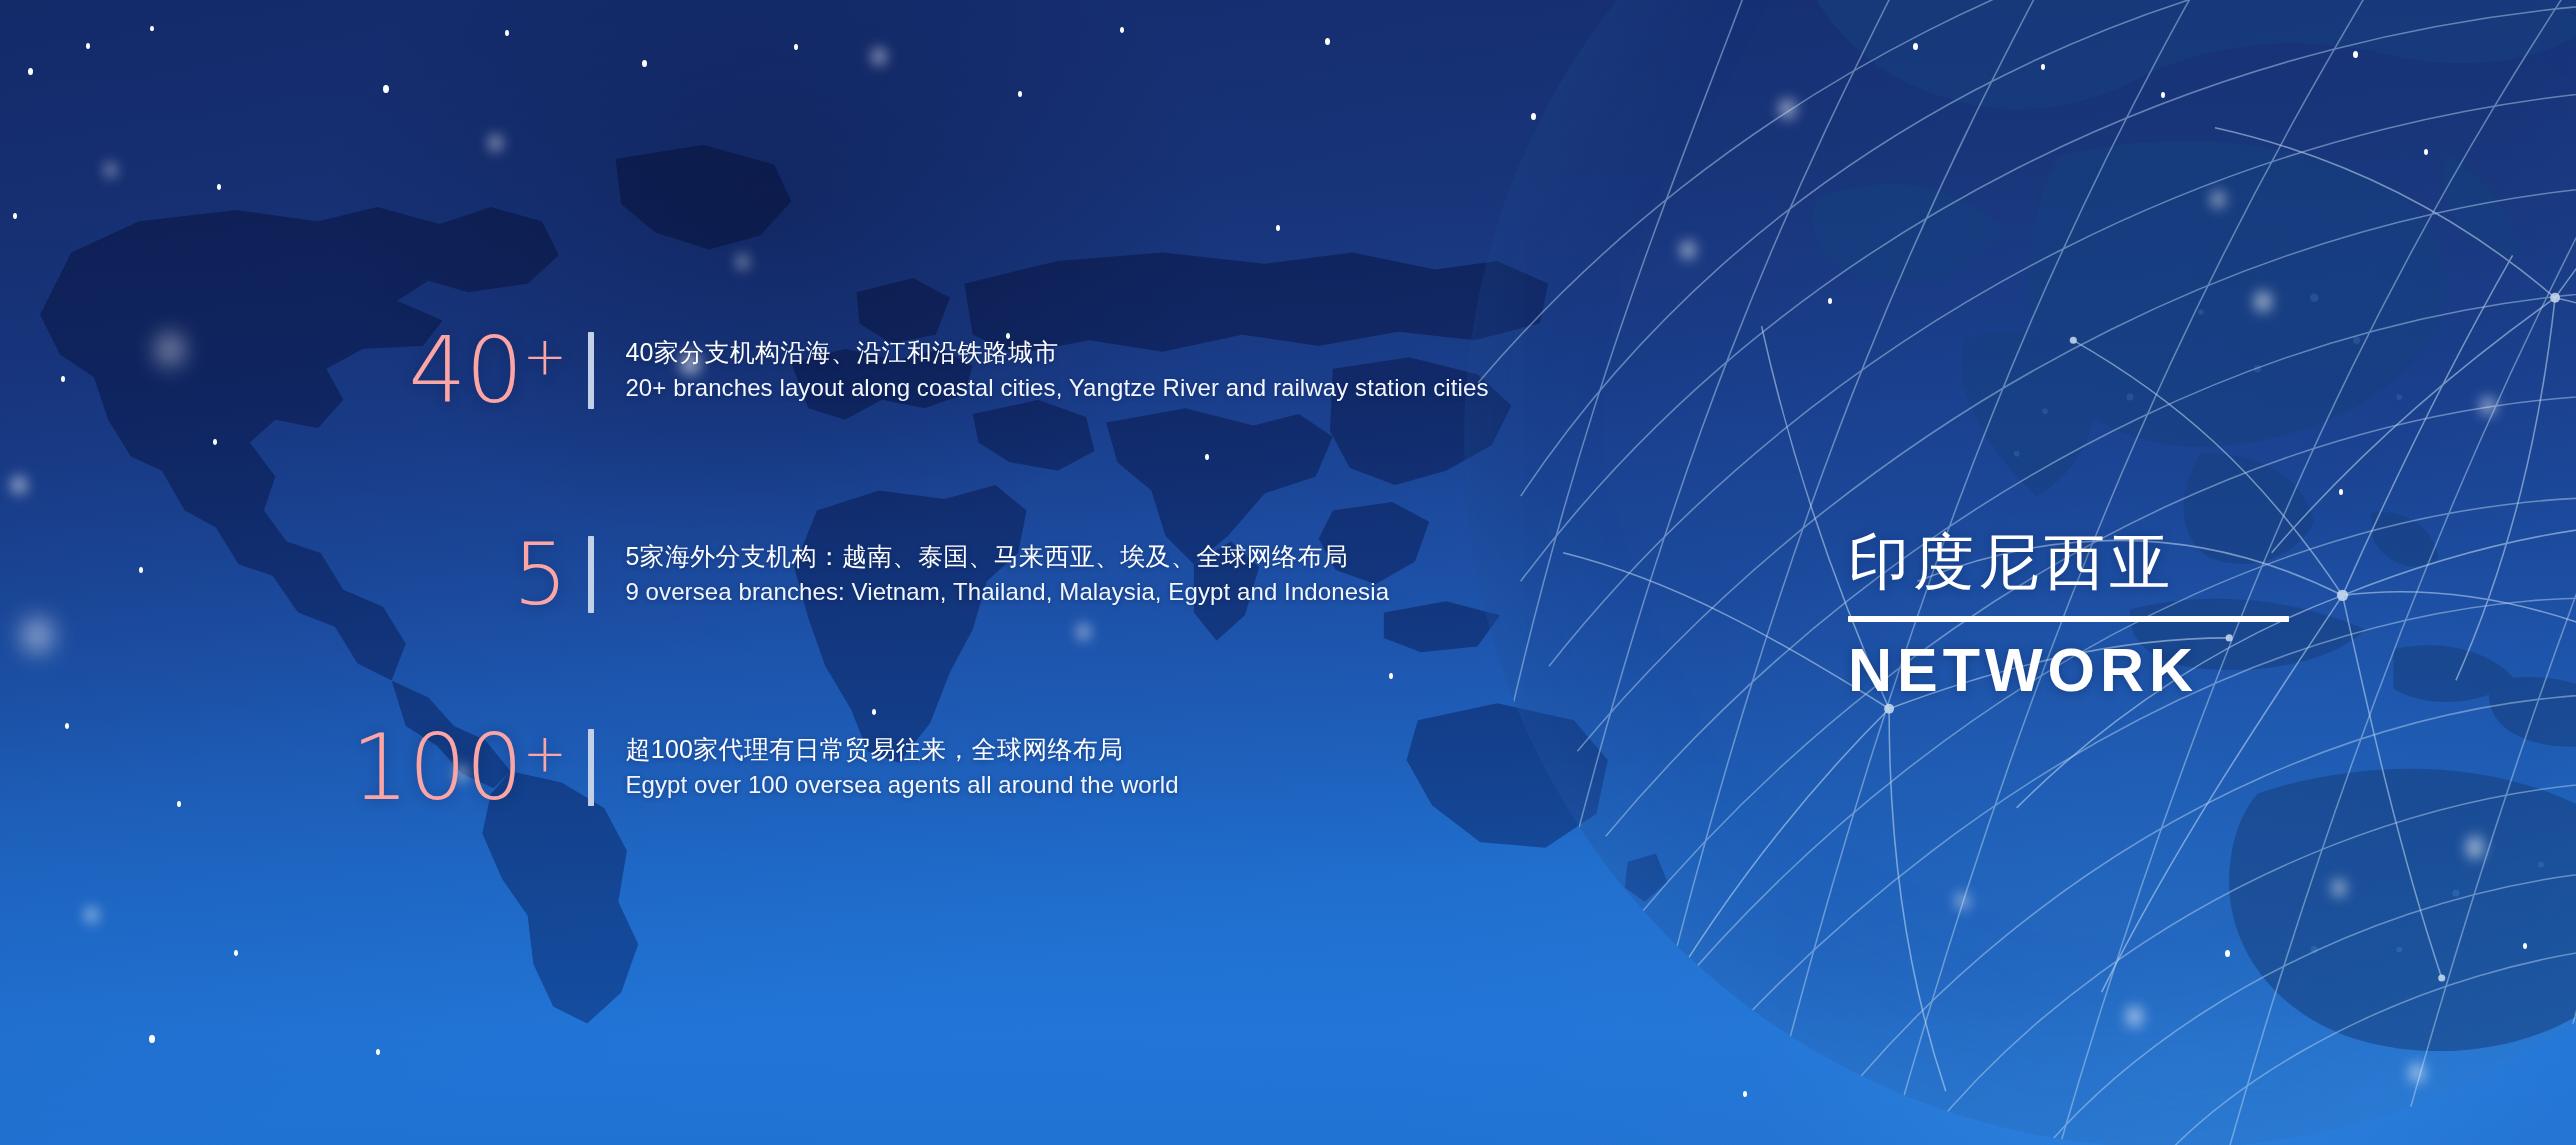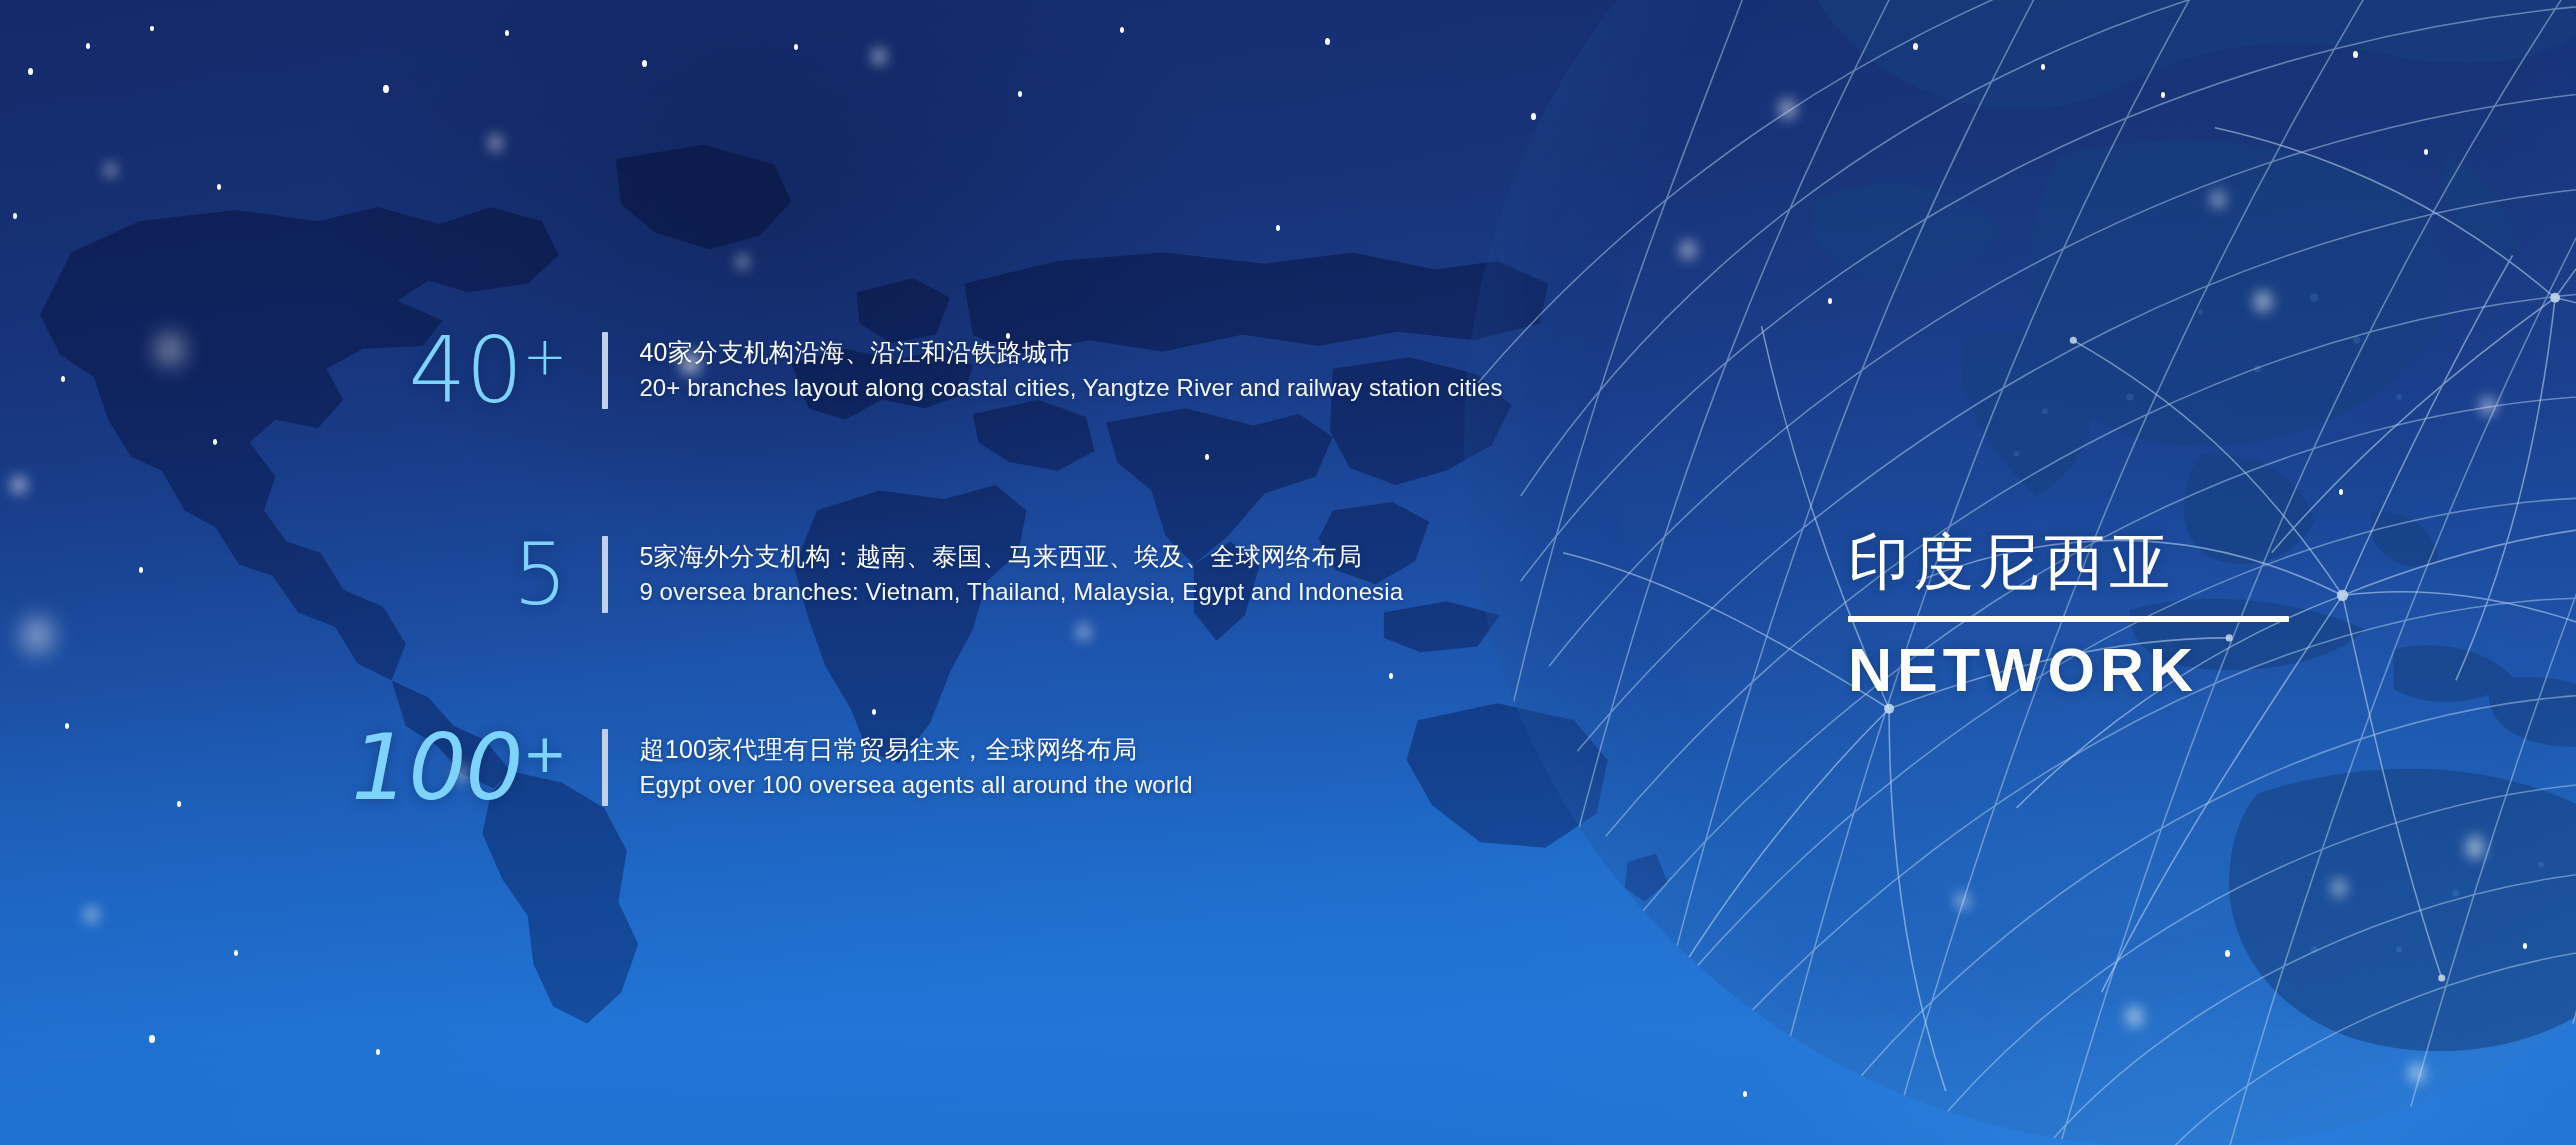--- a/index.html
+++ b/index.html
@@ -139,32 +139,32 @@
     align-items: center;
     height: 106px;
   }
   #stat-row-0 { left: 0; top: 317px; width: 1665px; }
   #stat-row-1 { left: 0; top: 521px; width: 1665px; }
   #stat-row-2 { left: 0; top: 714px; width: 1665px; }
 
   .stat-number {
     width: 567px;
     text-align: right;
-    padding-right: 35px;
-    color: #7dd3fc;
+    padding-right: 21px;
+    color: #fca5a5;
     font-family: "DejaVu Sans", "Liberation Sans", sans-serif;
     font-weight: 300;
     font-size: 91px;
     line-height: 1;
     letter-spacing: -0.7px;
     white-space: nowrap;
     text-shadow: 0 1.4px 11.3px rgba(10,25,70,0.35);
   }
   #stat-row-1 .stat-number { font-size: 86px; }
-  #stat-row-2 .stat-number { font-size: 91px; font-style: italic; }
+  #stat-row-2 .stat-number { font-size: 91px; }
 
   .stat-number .plus {
     font-size: 0.58em;
     vertical-align: 0.52em;
     font-weight: 300;
     letter-spacing: 0;
   }
 
   .stat-divider {
     width: 6.4px;

